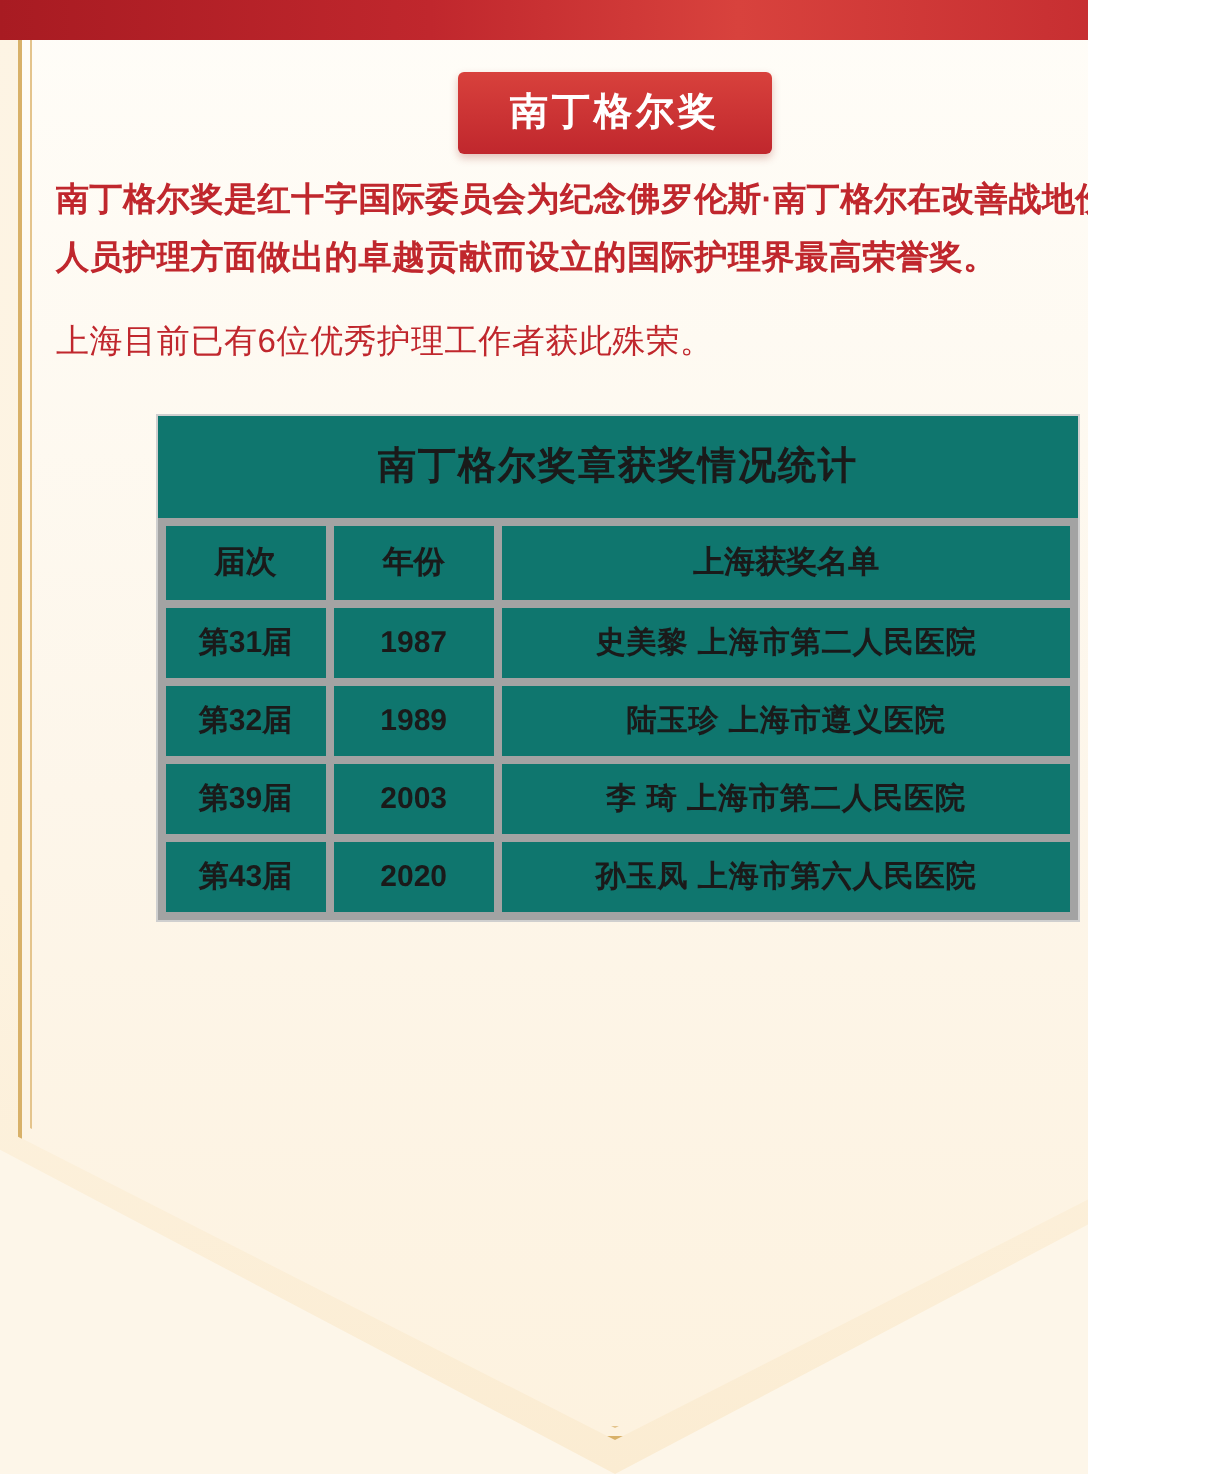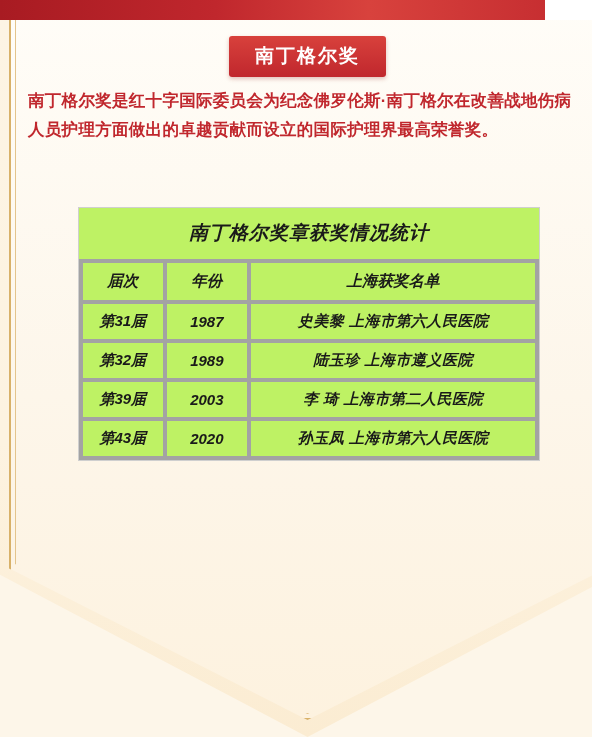--- a/index.html
+++ b/index.html
@@ -8,21 +8,21 @@
   }
   body {
     width: 615px;
     height: 737px;
     font-family: "Liberation Sans", sans-serif;
     background: #ffffff;
     overflow: hidden;
   }
   .poster {
     position: relative;
-    width: 592px;
+    width: 544px;
     height: 737px;
     background: #fdf6e9;
     overflow: hidden;
   }
   
   .shield {
     position: absolute;
     left: 0;
     top: 0;
     width: 615px;
@@ -123,22 +123,21 @@
     position: absolute;
     left: 78px;
     top: 207px;
     width: 460px;
     background: #ffffff;
     border: 1px solid #cfcfcf;
   }
   table.stat {
     border-collapse: collapse;
     width: 100%;
-    background: #bef264;
-    font-style: italic;
+    background: #0f766e;
   }
   table.stat td, table.stat th {
     border: 4px solid #a3a3a3;
     text-align: center;
     color: #1a1a1a;
     font-size: 15px;
     padding: 8px 2px;
     font-weight: bold;
   }
   table.stat tr.caption-row td {
@@ -172,36 +171,37 @@
   <div class="top-bar">
     <div class="top-bar-grad"></div>
     <div class="top-bar-white"></div>
   </div>
 
   <div class="title-wrap">
     <div class="title-pill">南丁格尔奖</div>
   </div>
 
   <div class="para para-1">南丁格尔奖是红十字国际委员会为纪念佛罗伦斯·南丁格尔在改善战地伤病人员护理方面做出的卓越贡献而设立的国际护理界最高荣誉奖。</div>
+  <div class="para para-2">上海目前已有6位优秀护理工作者获此殊荣。</div>
 
   <div class="table-wrap">
     <table class="stat">
       <tbody>
         <tr class="caption-row">
           <td colspan="3">南丁格尔奖章获奖情况统计</td>
         </tr>
         <tr class="head-row">
           <td class="col-a">届次</td>
           <td class="col-b">年份</td>
           <td class="col-c">上海获奖名单</td>
         </tr>
         <tr>
           <td class="col-a">第31届</td>
           <td class="col-b">1987</td>
-          <td class="col-c spacer-name">史美黎 上海市第六人民医院</td>
+          <td class="col-c spacer-name">史美黎 上海市第二人民医院</td>
         </tr>
         <tr>
           <td class="col-a">第32届</td>
           <td class="col-b">1989</td>
           <td class="col-c spacer-name">陆玉珍 上海市遵义医院</td>
         </tr>
         <tr>
           <td class="col-a">第39届</td>
           <td class="col-b">2003</td>
           <td class="col-c spacer-name">李 琦 上海市第二人民医院</td>

